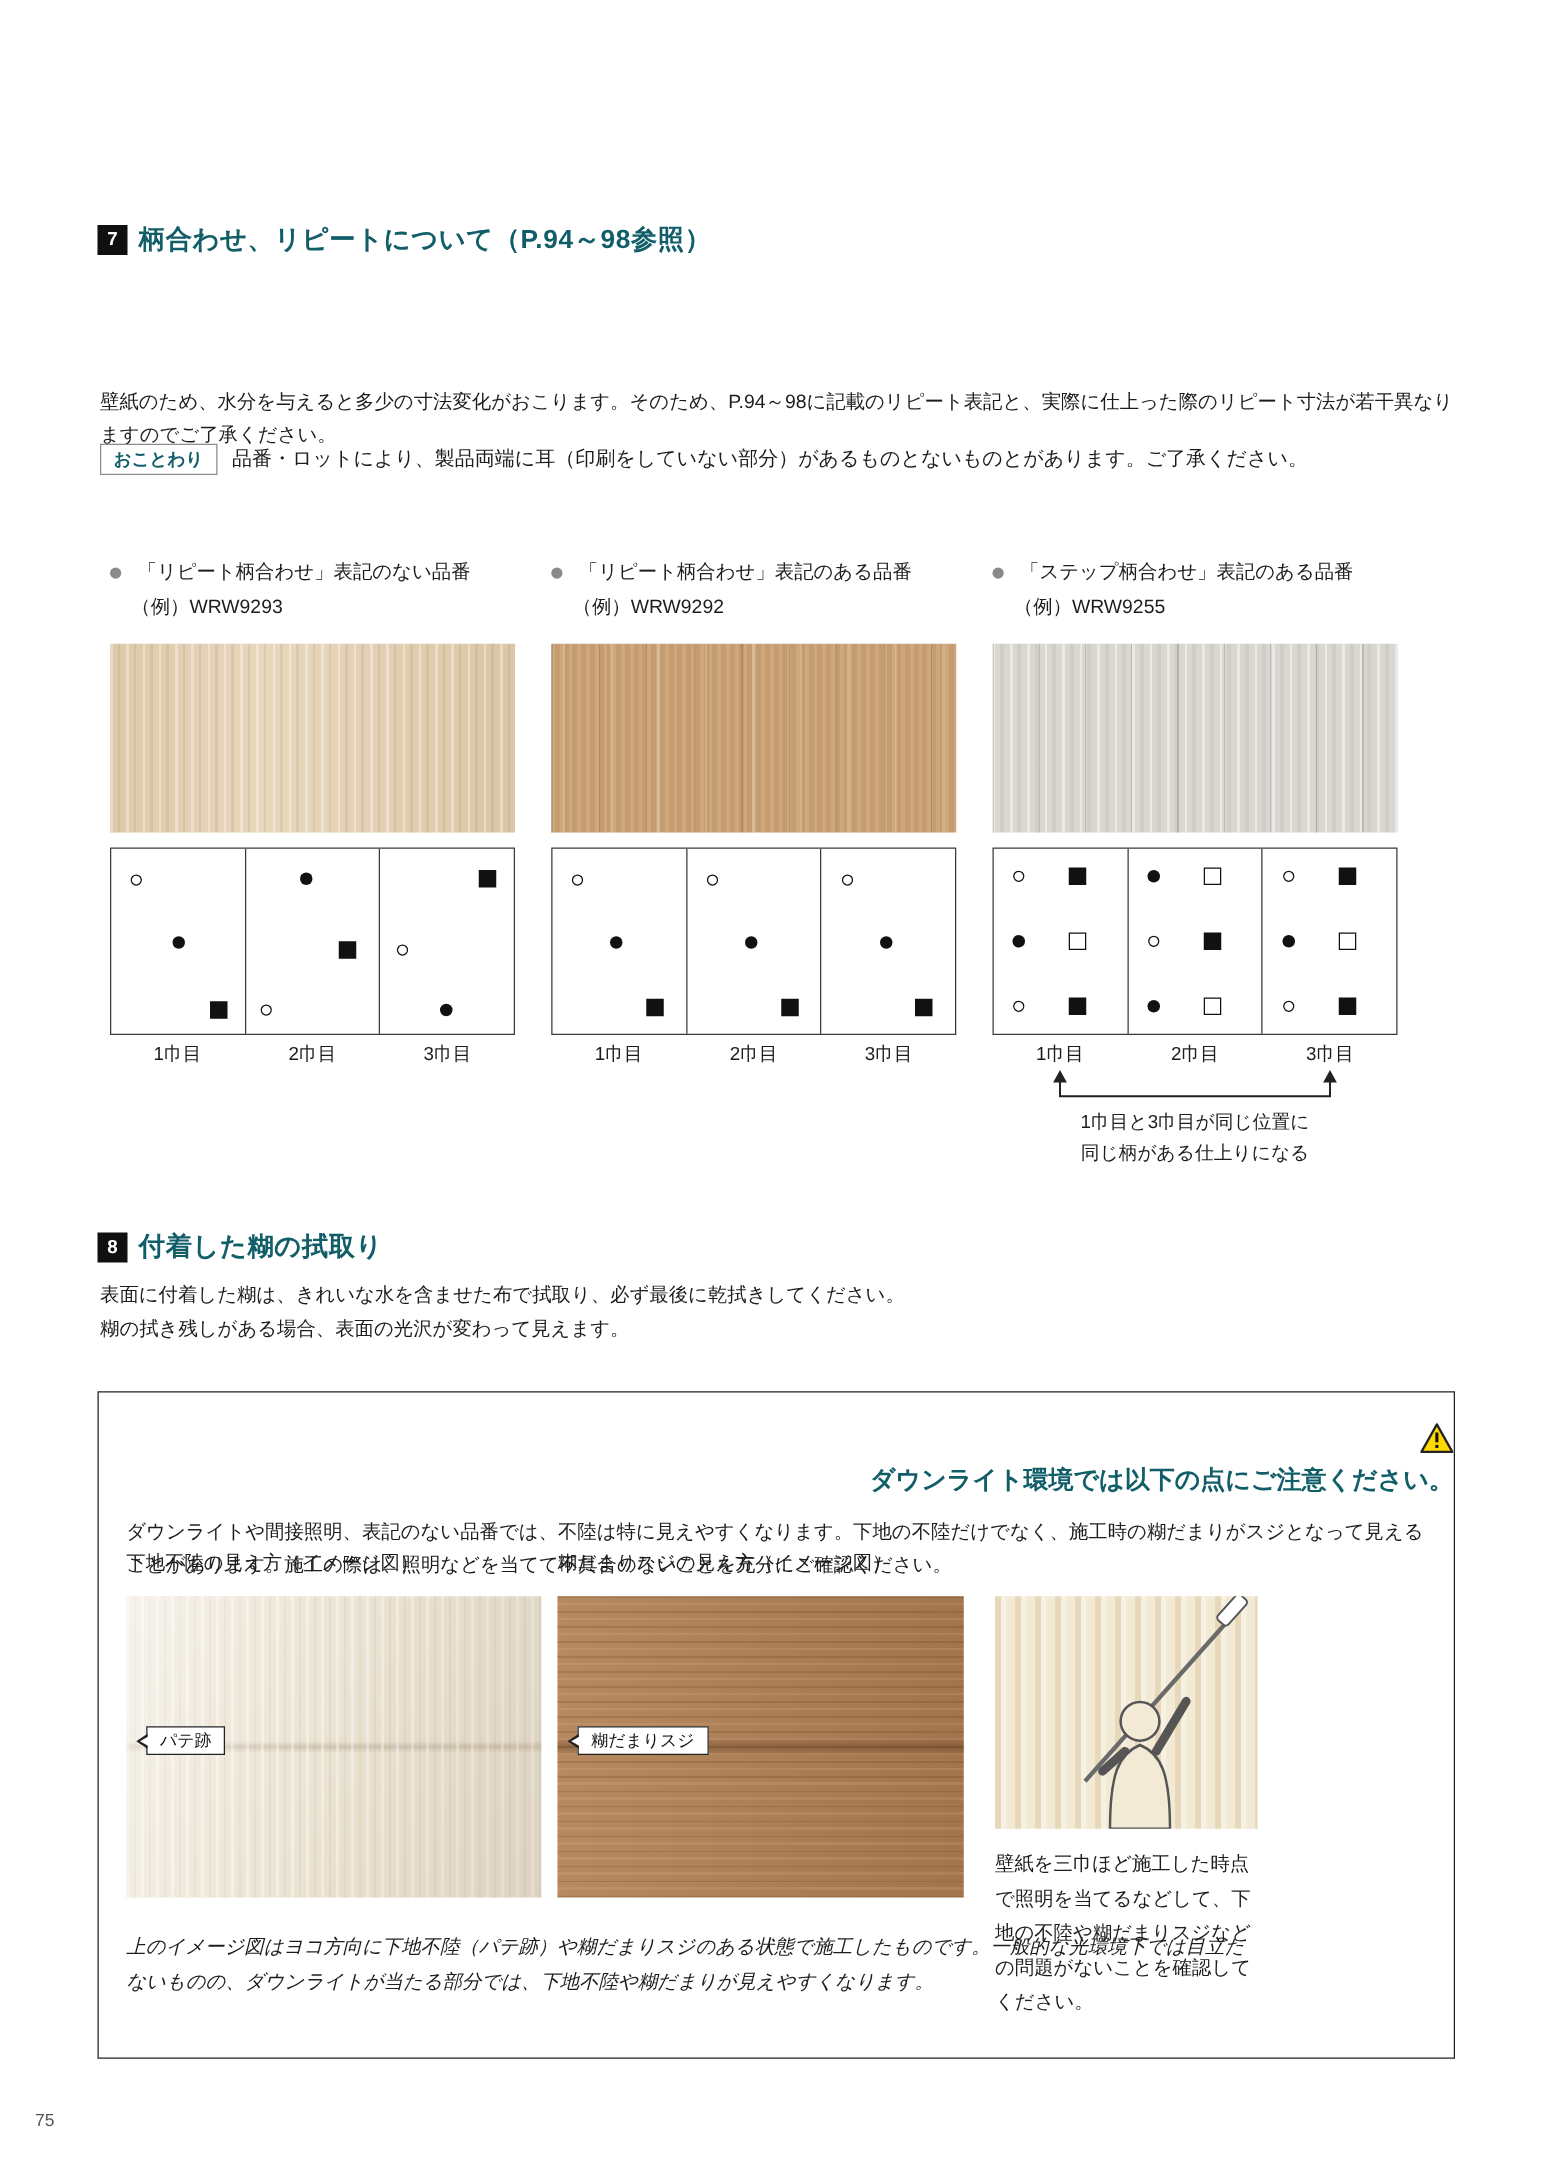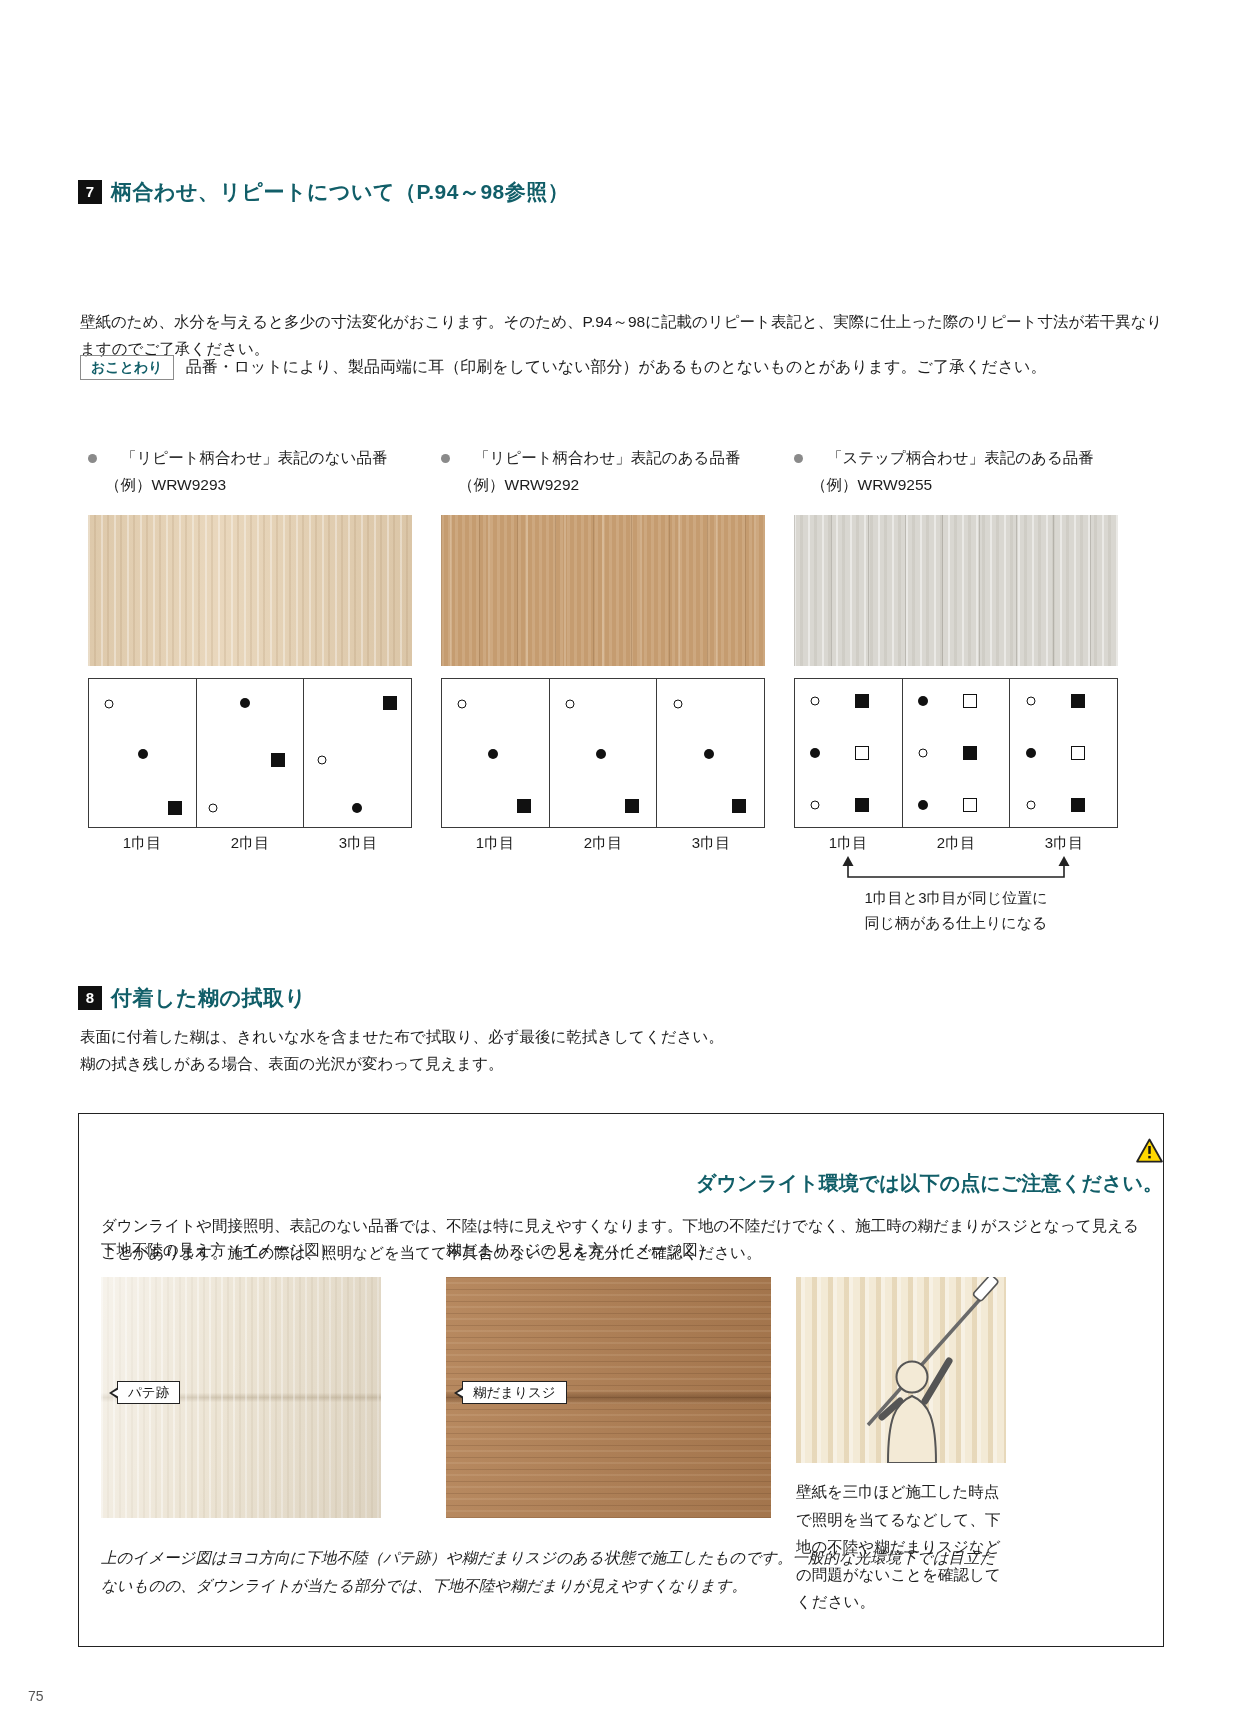--- a/index.html
+++ b/index.html
@@ -16,21 +16,21 @@
   }
   .head-title { color:#115e68; font-weight:bold; font-size:21px; line-height:24px; margin-left:9px; letter-spacing:.5px; }
   
   .body-text { position:absolute; left:80px; width:1092px; font-size:15.5px; line-height:26.5px; color:#1c1c1c; }
   .note-row { position:absolute; left:80px; display:flex; align-items:center; gap:12px; }
   .note-box { border:1px solid #8c8c8c; color:#115e68; font-weight:bold; font-size:14px; padding:3px 10px; line-height:17px; }
   .note-text { font-size:16px; color:#1c1c1c; }
   
   .examples { position:absolute; left:88px; top:446px; display:flex; gap:29px; }
   .ex-col { width:324px; }
-  .ex-caption { display:flex; gap:24px; font-size:15.5px; line-height:24px; color:#1c1c1c; }
+  .ex-caption { display:flex; gap:13px; font-size:15.5px; line-height:24px; color:#1c1c1c; }
   .bullet { width:9px; height:9px; border-radius:50%; background:#8a8a8a; flex:0 0 9px; margin-top:8px; }
   .ex-code { margin:5px 0 0 17px; font-size:15.5px; color:#1c1c1c; }
   .swatch { margin-top:19px; height:151px; width:324px; }
   .swatch-0 {
     background-color:#e6d2b4;
     background-image:
       repeating-linear-gradient(90deg, rgba(255,255,255,.35) 0 2px, rgba(255,255,255,0) 2px 6px, rgba(150,115,75,.14) 6px 8px, rgba(255,255,255,0) 8px 13px),
       linear-gradient(90deg, rgba(120,90,55,.08), rgba(255,255,255,.12) 40%, rgba(120,90,55,.10));
   }
   .swatch-1 {
@@ -61,21 +61,21 @@
   
   .caution {
     position:absolute; left:78px; top:1113px; width:1086px; height:534px;
     border:1.7px solid #222; background:#fff;
   }
   .caution-title { display:flex; align-items:flex-end; gap:7px; margin:24px 0 0 22px; color:#115e68; font-weight:bold; font-size:20px;flex-direction:column; }
   .caution-body { margin:15px 22px 0 22px; font-size:15.5px; line-height:27px; color:#1c1c1c; }
   .img-label { position:absolute; font-size:15.5px; color:#1c1c1c; top:126px; }
   .c-img { position:absolute; top:163px; }
   .img-substrate {
-    left:22px; width:280px; height:241px;
+    left:22px; width:332px; height:241px;
     background-color:#ece4d4;
     background-image:
       linear-gradient(105deg, rgba(255,255,255,.55), rgba(255,255,255,0) 45%, rgba(150,130,100,.18)),
       repeating-linear-gradient(90deg, rgba(255,255,255,.4) 0 2px, rgba(0,0,0,0) 2px 6px, rgba(160,140,105,.10) 6px 8px, rgba(0,0,0,0) 8px 12px),
       linear-gradient(180deg, rgba(0,0,0,0) 48%, rgba(140,120,90,.28) 50%, rgba(0,0,0,0) 52%);
   }
   .img-glue {
     left:367px; width:325px; height:241px;
     background-color:#ad7c51;
     background-image:

